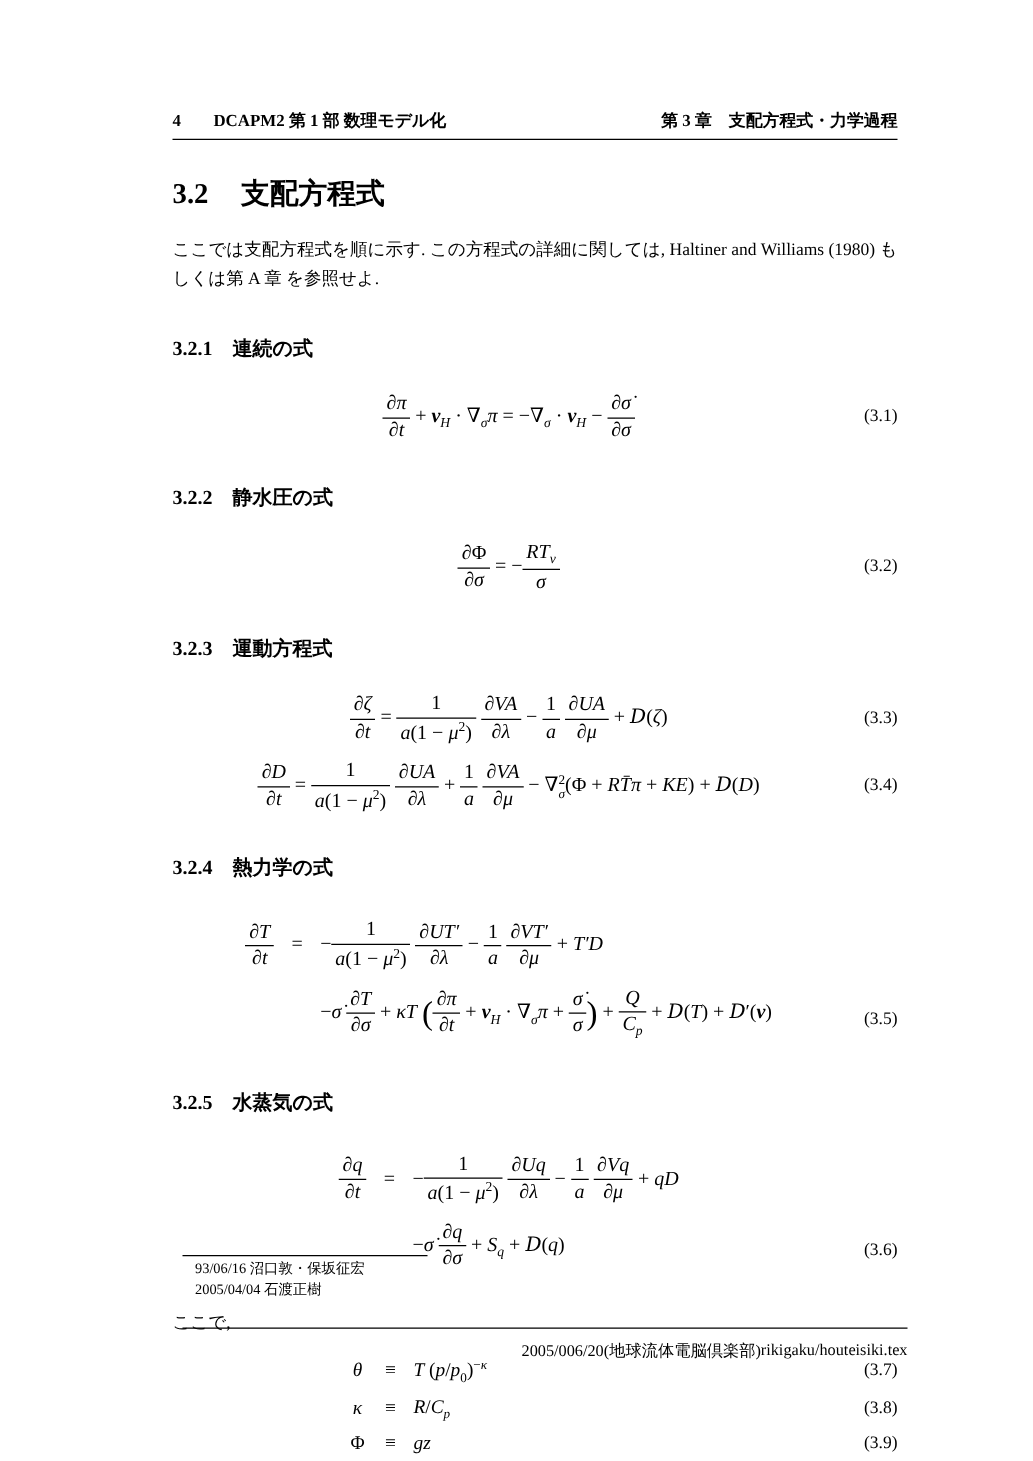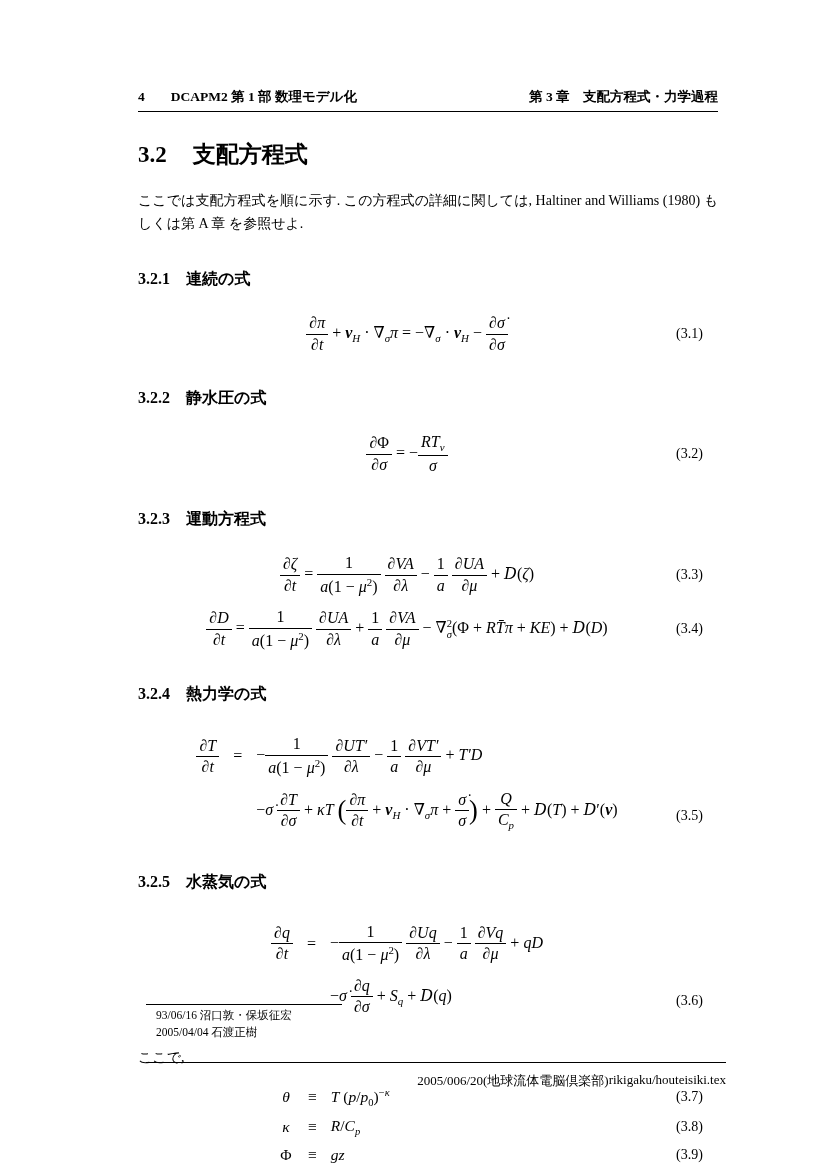--- a/index.html
+++ b/index.html
@@ -22,21 +22,21 @@
   h2 { font-size:16px; margin:34px 0 0 0; font-weight:bold; }
   h2 .secno { margin-right:16px; }
 
   .intro { font-size:14px; line-height:1.62; margin:20px 0 4px 0; text-align:justify; }
   .where { font-size:14px; margin:26px 0 0 0; }
 
   
   .eqrow { display:flex; align-items:center; margin-top:24px; font-size:16px; }
   .eqrow.tight { margin-top:12px; }
   .eqbody { flex:1; text-align:center; }
-  .eqnum { font-size:14px; min-width:42px; }
+  .eqnum { font-size:14px; text-align:right; min-width:42px; }
   .eqrow.multi { align-items:flex-end; }
   .eqnum.bottom { padding-bottom:14px; }
 
   .frac { display:inline-block; text-align:center; vertical-align:middle; line-height:1.15; }
   .frac .num { display:block; border-bottom:1px solid #000; padding:0 3px 1px; }
   .frac .den { display:block; padding:1px 3px 0; }
   sub, sup { font-size:68%; }
   .stack { display:inline-block; vertical-align:-0.45em; line-height:1.05; font-size:66%; text-align:left; }
   .stack .t, .stack .b { display:block; }
   .cal { font-style:italic; font-family:"DejaVu Serif",serif; }

